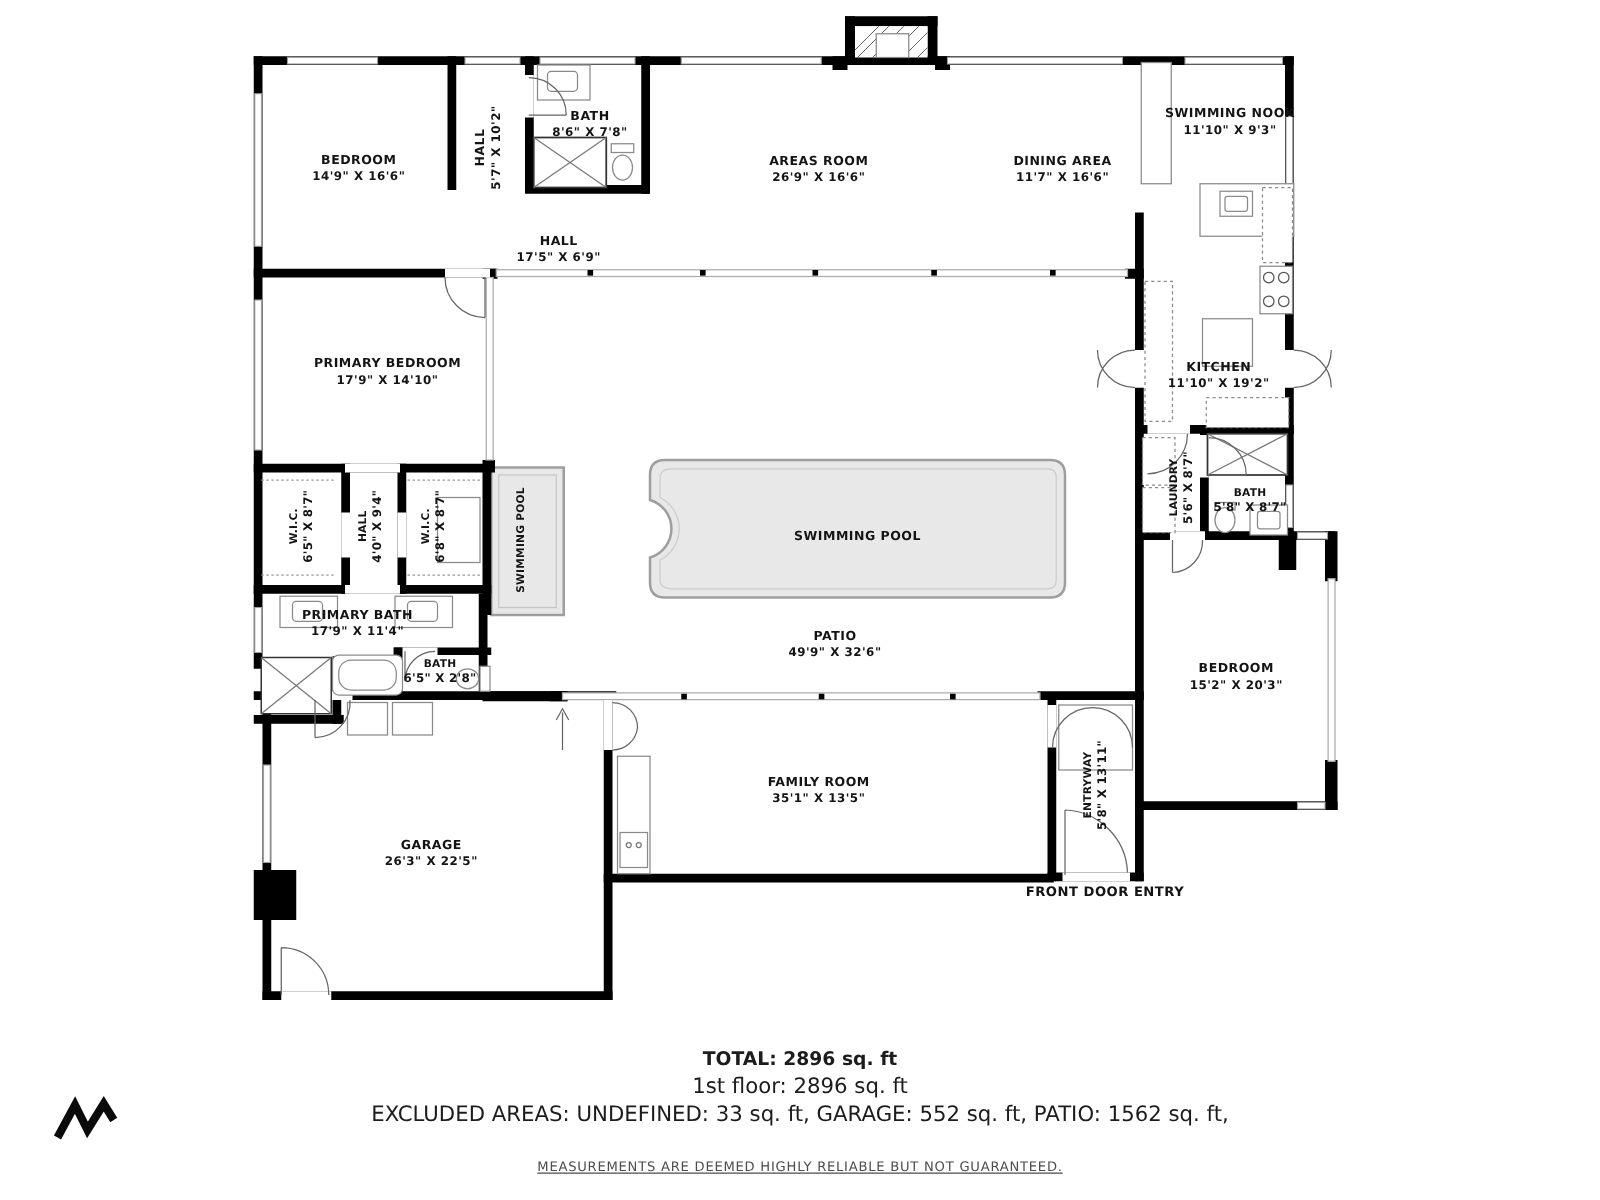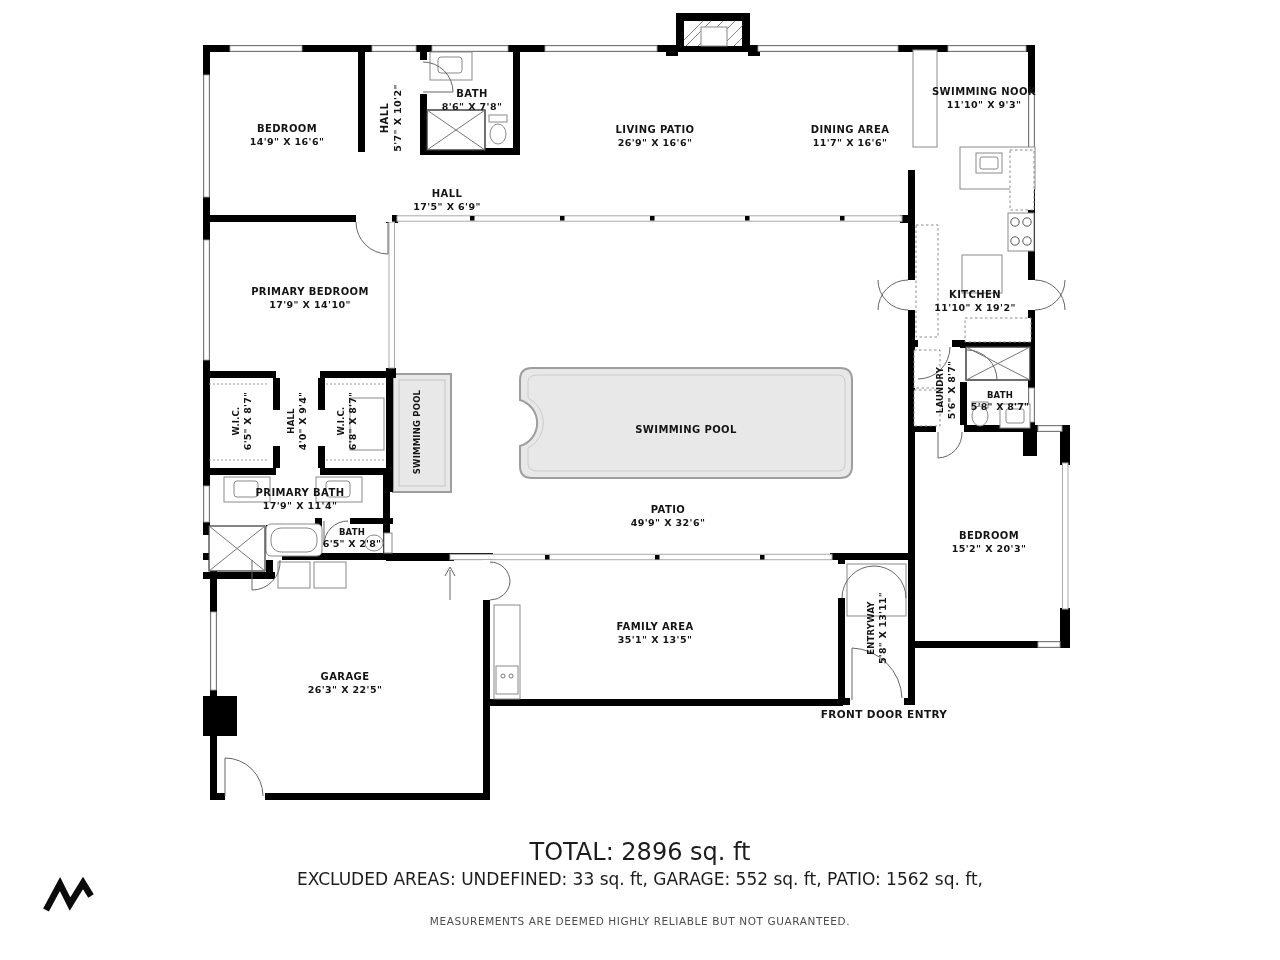--- a/index.html
+++ b/index.html
@@ -6,23 +6,23 @@
   .canvas{position:relative;width:1280px;height:960px;background:#ffffff;overflow:hidden;
           font-family:"DejaVu Sans","Liberation Sans",sans-serif;}
   .plan-svg{position:absolute;left:0;top:0;}
   .lbl{position:absolute;transform:translate(-50%,-50%);text-align:center;color:#141414;
        font-size:10px;font-weight:bold;line-height:1.35;letter-spacing:.4px;white-space:nowrap;}
   .lbl .dims{display:block;font-size:9.5px;}
   .lbl.vert{transform:translate(-50%,-50%) rotate(-90deg);}
   .lbl.small{font-size:8.5px;letter-spacing:.2px;}
   .lbl.single{font-size:10.5px;text-align:center;}
   .footer{position:absolute;left:0;right:0;top:838px;text-align:center;color:#1c1c1c;}
-  .footer .total{font-size:24px;font-weight:normal;margin:0 0 3px 0;}
+  .footer .total{font-size:15px;font-weight:bold;margin:0 0 3px 0;}
   .footer .line{font-size:17px;font-weight:normal;margin:0 0 3px 0;}
-  .footer .disclaimer{font-size:10.5px;letter-spacing:.6px;color:#4c4c4c;margin-top:26px;}
+  .footer .disclaimer{font-size:10.5px;letter-spacing:.6px;color:#4c4c4c;margin-top:26px;text-decoration:underline;}
   .logo{position:absolute;left:38px;top:872px;}
 </style>
 </head>
 <body>
 
 <div class="canvas">
 
   <svg class="plan-svg" width="1280" height="830" viewBox="0 0 1280 830">
 
     <g>
@@ -258,21 +258,21 @@
   </div>
   <div class="lbl" style="left:472px;top:100px">
     <span>BATH</span>
     <span class="dims">8'6" X 7'8"</span>
   </div>
   <div class="lbl" style="left:447px;top:200px">
     <span>HALL</span>
     <span class="dims">17'5" X 6'9"</span>
   </div>
   <div class="lbl" style="left:655px;top:136px">
-    <span>LIVING PATIO</span>
+    <span>AREAS ROOM</span>
     <span class="dims">26'9" X 16'6"</span>
   </div>
   <div class="lbl" style="left:850px;top:136px">
     <span>DINING AREA</span>
     <span class="dims">11'7" X 16'6"</span>
   </div>
   <div class="lbl" style="left:984px;top:98px">
     <span>SWIMMING NOOK</span>
     <span class="dims">11'10" X 9'3"</span>
   </div>
@@ -307,50 +307,51 @@
   <div class="lbl vert small" style="left:418px;top:432px">
     <span>SWIMMING POOL</span>
   </div>
   <div class="lbl" style="left:686px;top:430px">
     <span>SWIMMING POOL</span>
   </div>
   <div class="lbl" style="left:668px;top:516px">
     <span>PATIO</span>
     <span class="dims">49'9" X 32'6"</span>
   </div>
-  <div class="lbl" style="left:300px;top:499px">
+  <div class="lbl" style="left:286px;top:499px">
     <span>PRIMARY BATH</span>
     <span class="dims">17'9" X 11'4"</span>
   </div>
   <div class="lbl small" style="left:352px;top:539px">
     <span>BATH</span>
     <span class="dims">6'5" X 2'8"</span>
   </div>
   <div class="lbl" style="left:345px;top:683px">
     <span>GARAGE</span>
     <span class="dims">26'3" X 22'5"</span>
   </div>
   <div class="lbl" style="left:655px;top:633px">
-    <span>FAMILY AREA</span>
+    <span>FAMILY ROOM</span>
     <span class="dims">35'1" X 13'5"</span>
   </div>
   <div class="lbl vert small" style="left:878px;top:628px">
     <span>ENTRYWAY</span>
     <span class="dims">5'8" X 13'11"</span>
   </div>
   <div class="lbl" style="left:989px;top:542px">
     <span>BEDROOM</span>
     <span class="dims">15'2" X 20'3"</span>
   </div>
   <div class="lbl single" style="left:884px;top:714px">
     <span>FRONT DOOR ENTRY</span>
   </div>
 
   <div class="footer">
     <div class="total">TOTAL: 2896 sq. ft</div>
+    <div class="line">1st floor: 2896 sq. ft</div>
     <div class="line">EXCLUDED AREAS: UNDEFINED: 33 sq. ft, GARAGE: 552 sq. ft, PATIO: 1562 sq. ft,</div>
     <div class="disclaimer">MEASUREMENTS ARE DEEMED HIGHLY RELIABLE BUT NOT GUARANTEED.</div>
   </div>
 
   <svg class="logo" width="62" height="46" viewBox="0 0 62 46">
     <polyline points="8,38 22,12 32,32 45,11 53,24" fill="none" stroke="#0a0a0a" stroke-width="6.5"></polyline>
   </svg>
 
 </div>
 

